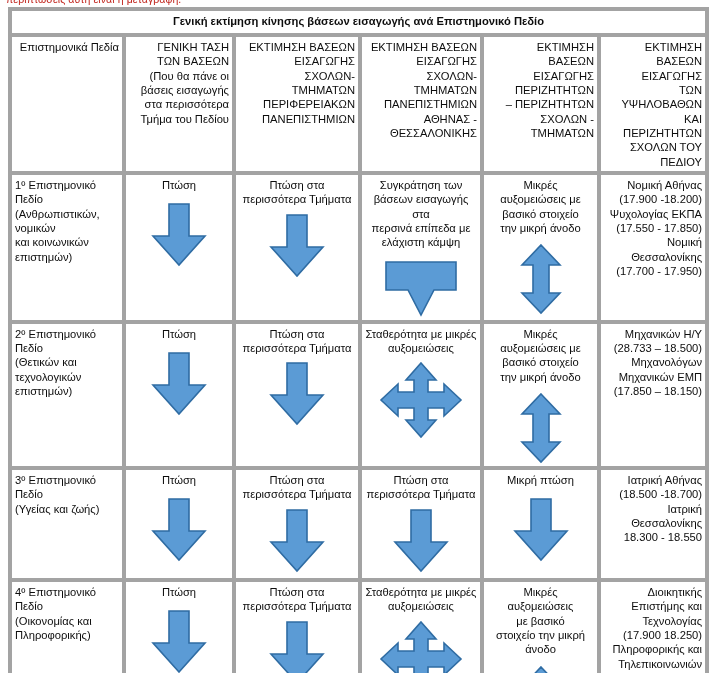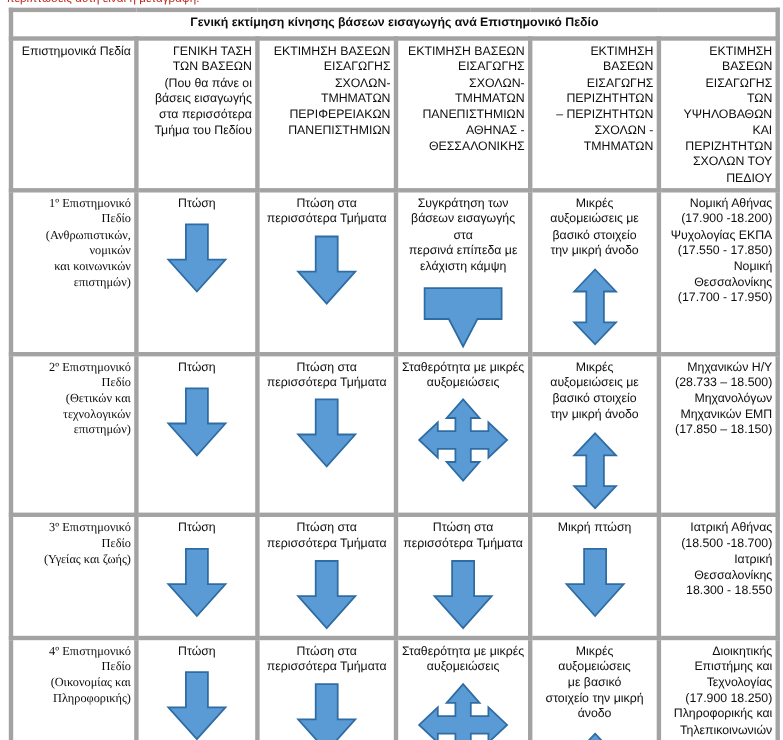--- a/index.html
+++ b/index.html
@@ -76,24 +76,23 @@
     height: 129px;
     padding-top: 5px;
   }
   .hdr.first {
     text-align: right;
     padding-left: 5px;
   }
 
   
   .field-cell {
-    text-align: right;
+    text-align: left;
     padding-left: 5px;
     padding-top: 5px;
-    font-family: Liberation Serif, serif;
   }
   .trend-cell {
     text-align: center;
     padding-top: 5px;
   }
   .range-cell {
     text-align: right;
     padding-top: 5px;
   }
 

